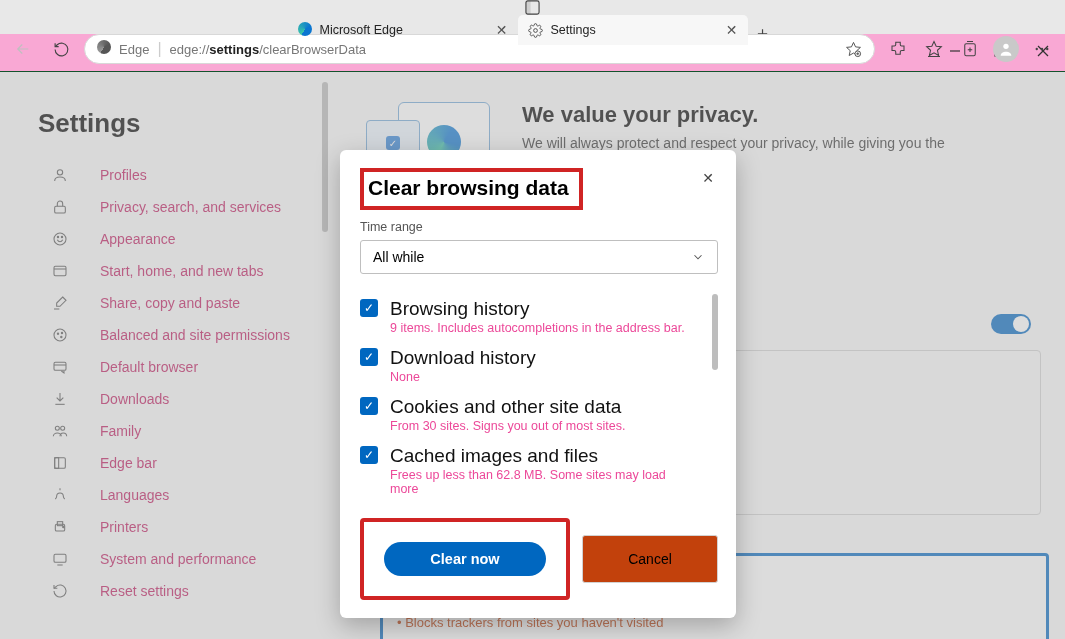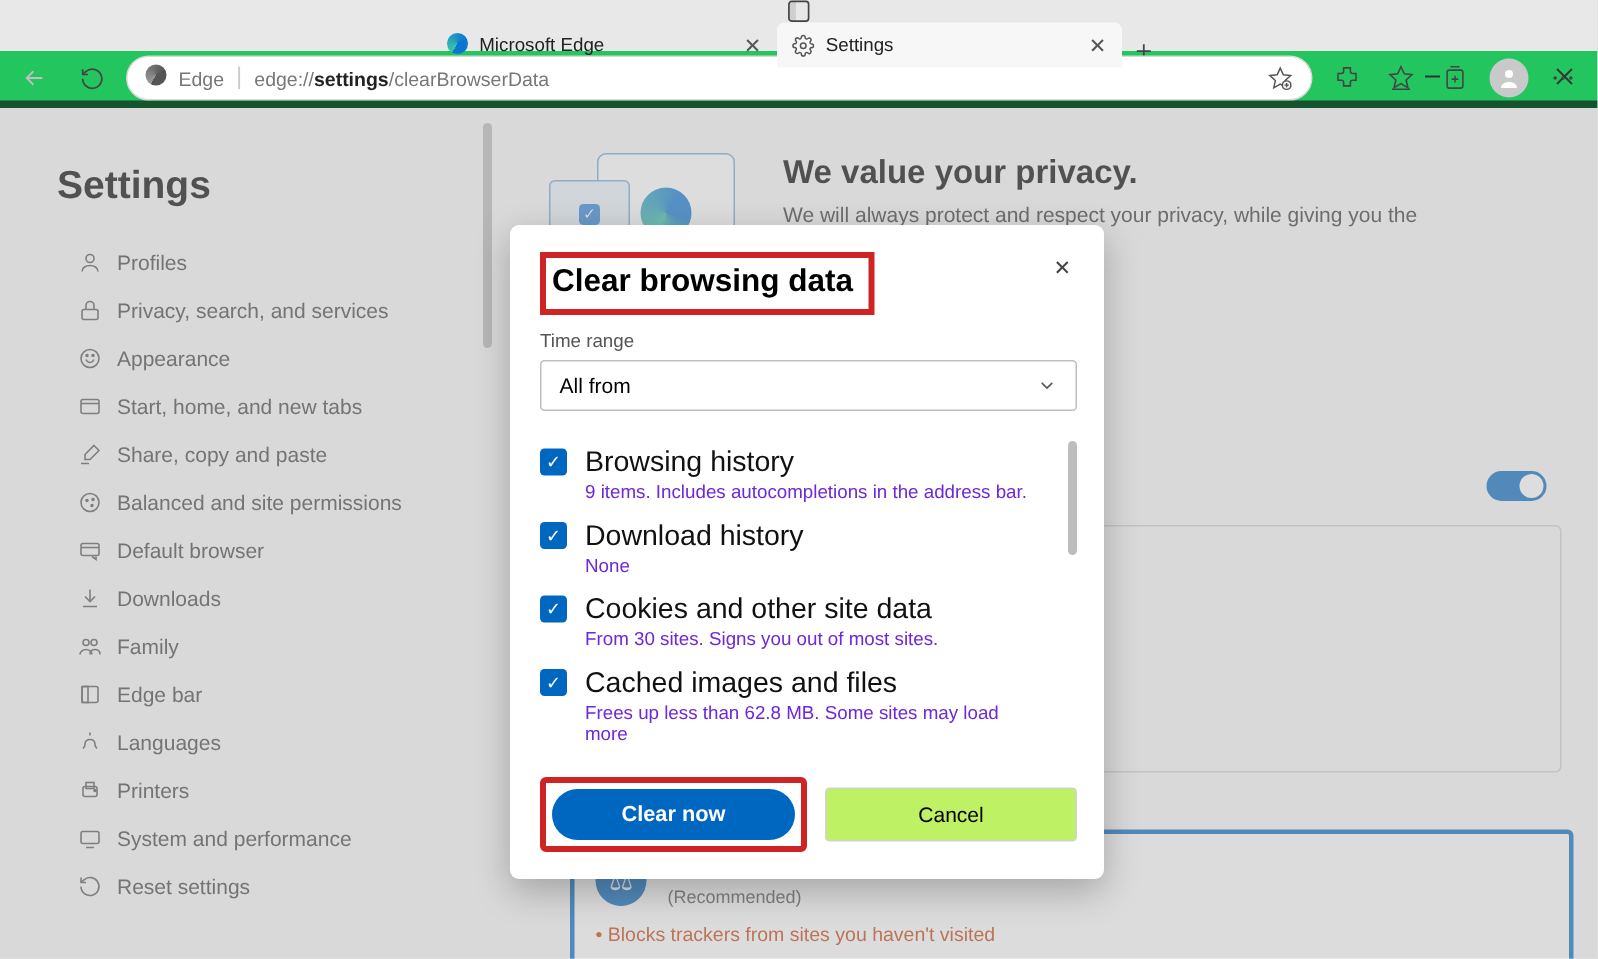--- a/index.html
+++ b/index.html
@@ -10,40 +10,40 @@
 .titlebar .app-icon { width: 34px; display: flex; justify-content: center; align-items: center; }
 .tabs { display: flex; height: 34px; align-items: flex-end; }
 .tab { display: flex; align-items: center; gap: 8px; padding: 0 10px; height: 30px; width: 230px; border-radius: 5px 5px 0 0; font-size: 12.5px; color: #222; position: relative; }
 .tab.active { background: #f7f7f7; }
 .tab .tabclose { margin-left: auto; font-size: 14px; color: #555; }
 .newtab { width: 30px; display: flex; justify-content: center; align-items: center; font-size: 18px; color: #444; }
 .win-controls { margin-left: auto; display: flex; height: 34px; }
 .win-controls div { width: 44px; display: flex; justify-content: center; align-items: center; color: #333; }
 
 
-.toolbar { height: 38px; background: #22c55e; display: flex; align-items: flex-end; gap: 4px; padding: 0 6px; border-bottom: 5px solid #14532d; }
+.toolbar { height: 38px; background: #f9a8d4; display: flex; align-items: flex-start; gap: 4px; padding: 0 6px; border-bottom: 1px solid #14532d; }
 .tb-btn { width: 34px; height: 30px; display: flex; justify-content: center; align-items: center; color: #555; border-radius: 4px; }
 .tb-btn.disabled { color: #bfbfbf; }
 .addr { flex: 1; height: 30px; background: #fff; border: 1px solid #d8d8d8; border-radius: 15px; display: flex; align-items: center; padding: 0 12px; gap: 8px; margin: 0 2px; }
 .addr .sep { color: #ccc; }
 .addr-text { font-size: 13px; color: #777; }
 .addr-text b { color: #222; font-weight: 600; }
 .addr-star { margin-left: auto; color: #555; }
 .toolbar-right { display: flex; gap: 2px; align-items: center; }
 .avatar-circ { width: 26px; height: 26px; border-radius: 50%; background: #c9c9c9; display: flex; justify-content: center; align-items: center; color: #fff; }
 
 
 .page { position: relative; display: flex; height: 567px; background: #f7f7f7; }
 .overlay-dim { position: absolute; inset: 0; background: rgba(180,180,180,0.45); z-index: 5; }
 
 .sidebar { width: 330px; padding: 36px 32px 0 38px; position: relative; }
 .sidebar h1 { font-size: 26px; font-weight: 600; margin-bottom: 20px; }
 .search-box { display: flex; align-items: center; gap: 10px; height: 34px; border: 1px solid #888; border-radius: 3px; padding: 0 10px; margin-bottom: 14px; background: #fff; }
 .search-box input { border: none; outline: none; flex: 1; font-size: 14px; background: transparent; }
-.nav-item { display: flex; align-items: center; gap: 10px; height: 32px; font-size: 14px; color: #404040; padding-left: 14px; }
+.nav-item { display: flex; align-items: center; gap: 32px; height: 32px; font-size: 14px; color: #be185d; padding-left: 14px; }
 .nav-icon { width: 16px; display: flex; justify-content: center; color: #555; }
 .scrollbar-handle { position: absolute; left: 322px; top: 10px; width: 6px; height: 150px; background: #b8b8b8; border-radius: 3px; }
 
 
 .content { flex: 1; padding: 30px 24px 0 28px; position: relative; }
 .priv-hero { display: flex; gap: 24px; align-items: flex-start; }
 .hero-img { width: 140px; height: 90px; position: relative; }
 .hero-img .big { position: absolute; right: 8px; top: 0; width: 92px; height: 80px; border: 1px solid #6fa6d6; border-radius: 6px; background: #fff; display:flex; justify-content:center; align-items:center;}
 .hero-img .small { position: absolute; left: 8px; top: 18px; width: 54px; height: 46px; border: 1px solid #6fa6d6; border-radius: 4px; background: #eaf2fb; display:flex; justify-content:center; align-items:center;}
 .edge-logo { width:34px; height:34px; border-radius:50%; background: conic-gradient(from 210deg,#3bc6a8,#0b76d1 50%,#0b76d1 70%,#3bc6a8); }
@@ -69,27 +69,27 @@
 .dialog { position: absolute; z-index: 10; left: 340px; top: 150px; width: 396px; background: #fff; border-radius: 6px; box-shadow: 0 8px 24px rgba(0,0,0,0.25); padding: 18px 18px 18px 20px; }
 .dlg-head { display: flex; justify-content: space-between; align-items: flex-start; }
 .dlg-title { font-size: 21px; font-weight: 600; }
 .dlg-close { font-size: 14px; color: #444; padding: 2px 4px; }
 .red-box-title { border: 4px solid #d02424; display: inline-block; padding: 4px 10px 6px 4px; margin-bottom: 10px; }
 .dlg-label { font-size: 12.5px; color: #555; margin-bottom: 6px; }
 .dlg-select { display: flex; align-items: center; justify-content: space-between; height: 34px; border: 1px solid #bfbfbf; border-radius: 3px; padding: 0 12px; font-size: 14px; margin-bottom: 18px; }
 .chk-row { display: flex; gap: 12px; padding: 6px 0; }
 .chk { width: 18px; height: 18px; background: #0067c0; border-radius: 3px; display: flex; justify-content: center; align-items: center; color: #fff; font-size: 12px; flex-shrink: 0; margin-top: 1px;}
 .chk-main { font-size: 19px; color: #111; }
-.chk-sub { font-size: 12.5px; color: #6d28d9; margin-top: 1px; }
+.chk-sub { font-size: 12.5px; color: #ec4899; margin-top: 1px; }
 .chk-list { position: relative; padding-right: 22px; max-height: 212px; }
 .chk-scroll { position: absolute; right: 0; top: 2px; width: 6px; height: 76px; background: #bdbdbd; border-radius: 3px; }
 .dlg-footer { display: flex; gap: 12px; margin-top: 16px; align-items: center; }
-.red-box-btn { border: 4px solid #d02424; padding: 4px; border-radius: 4px; }
+.red-box-btn { border: 4px solid #d02424; padding: 20px; border-radius: 4px; }
 .btn-primary { width: 162px; height: 34px; background: #0067c0; color: #fff; border-radius: 17px; display: flex; justify-content: center; align-items: center; font-size: 14.5px; font-weight: 600; }
-.btn-sec { flex: 1; height: 36px; background: #bef264; border: 1px solid #d2d2d2; border-radius: 3px; display: flex; justify-content: center; align-items: center; font-size: 14px; }
+.btn-sec { flex: 1; height: 48px; background: #c2410c; border: 1px solid #d2d2d2; border-radius: 3px; display: flex; justify-content: center; align-items: center; font-size: 14px; }
 
 svg { display: block; }
 </style>
 </head>
 <body>
 
 <div class="titlebar">
   <div class="app-icon">
     <svg width="15" height="15" viewBox="0 0 16 16">
         <rect x="1" y="1" width="14" height="14" rx="2" fill="none" stroke="#444" stroke-width="1.2"></rect>
@@ -389,21 +389,21 @@
 
 <div class="dialog">
   <div class="dlg-head">
     <div class="red-box-title">
       <div class="dlg-title">Clear browsing data</div>
     </div>
     <div class="dlg-close">✕</div>
   </div>
   <div class="dlg-label">Time range</div>
   <div class="dlg-select">
-    <span>All from</span>
+    <span>All while</span>
     <span>
         <svg width="14" height="14" viewBox="0 0 24 24" fill="none" stroke="#555" stroke-width="1.8">
           <path d="M6 9l6 6 6-6"></path>
         </svg>
       </span>
   </div>
   <div class="chk-list" id="chk-list">
     <div class="chk-scroll"></div>
   <div class="chk-row">
         <div class="chk">✓</div>

